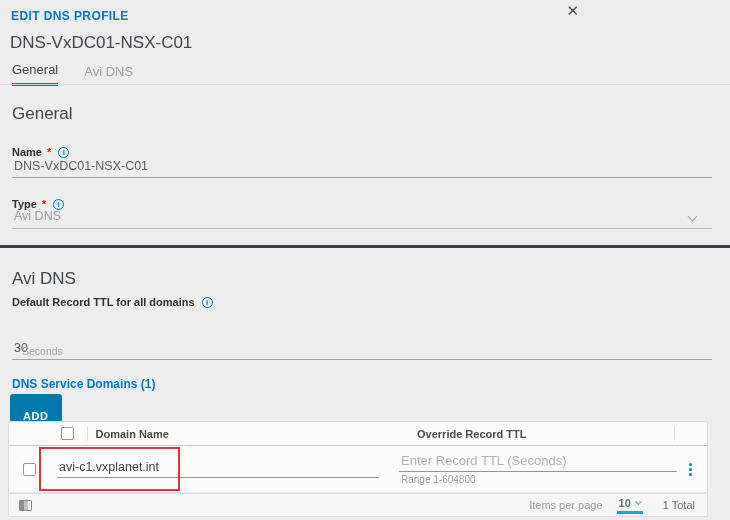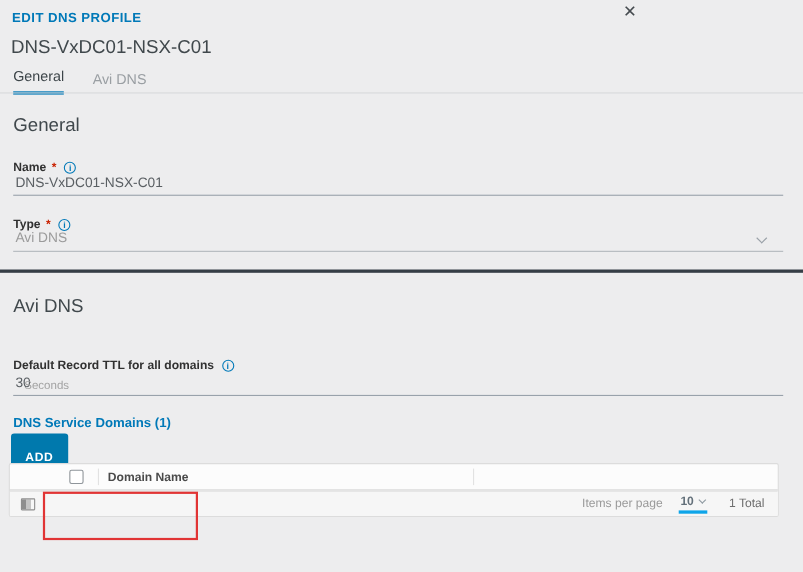--- a/index.html
+++ b/index.html
@@ -186,41 +186,60 @@
   </div>
   <div class="select-box" style="top:209px;">
     <div class="select-value">Avi DNS</div>
     <span class="chevron"></span>
   </div>
 
   <div class="dark-divider"></div>
 
   <div class="section-heading" style="top:269px;">Avi DNS</div>
 
-  <div class="field-label" style="top:326px;">
+  <div class="field-label" style="top:296px;">
     <span>Default Record TTL for all domains</span>
     <i class="info-icon">i</i>
   </div>
   <input class="underline-input" style="top: 340px;" value="30">
   <div class="helper-text" style="top:345px;">Seconds</div>
 
   <div class="domains-heading">DNS Service Domains (1)</div>
   <button class="add-btn">ADD</button>
 
   <div class="grid">
     <div class="grid-header">
       <div class="hcell col-check">
           <input type="checkbox" class="checkbox" style="">
         </div>
       <div class="hsep"></div>
       <div class="hcell col-domain">Domain Name</div>
+      <div class="hcell col-ttl">Override Record TTL</div>
       <div class="hsep"></div>
       <div class="hcell col-actions"></div>
     </div>
 
+    <div class="grid-row">
+      <div class="col-check">
+          <input type="checkbox" class="checkbox" style="">
+        </div>
+      <input class="cell-input domain-input" value="avi-c1.vxplanet.int" style="">
+      <div style="width:10px;"></div>
+      <div class="ttl-wrap">
+        <input class="cell-input ttl-input" placeholder="Enter Record TTL (Seconds)" style="">
+        <div class="range-helper">Range 1-604800</div>
+      </div>
+      <div class="col-actions">
+        <button class="kebab">
+            <i></i>
+            <i></i>
+            <i></i>
+          </button>
+      </div>
+    </div>
 
     <div class="grid-footer">
       <span class="columns-icon"></span>
       <span class="footer-spacer"></span>
       <span class="ipp-label">Items per page</span>
       <button class="page-size">
         <span>10</span>
         <span class="chev-sm"></span>
       </button>
       <span class="total-label">1 Total</span>

